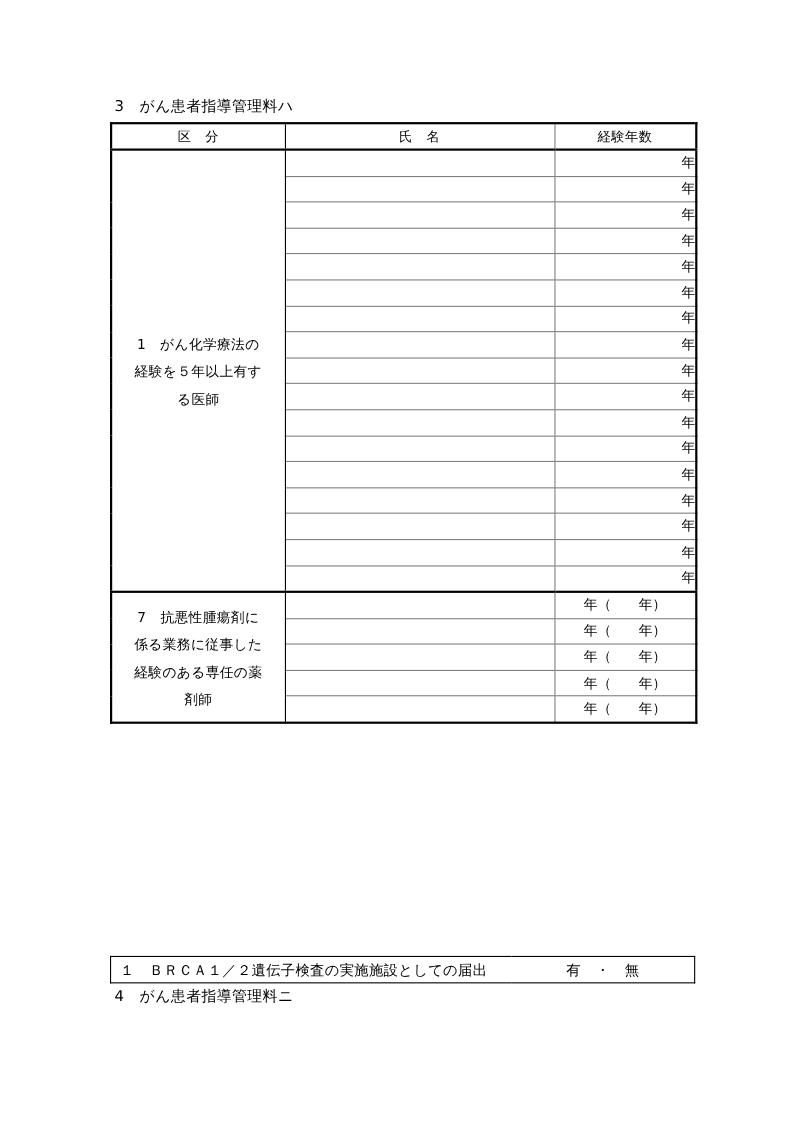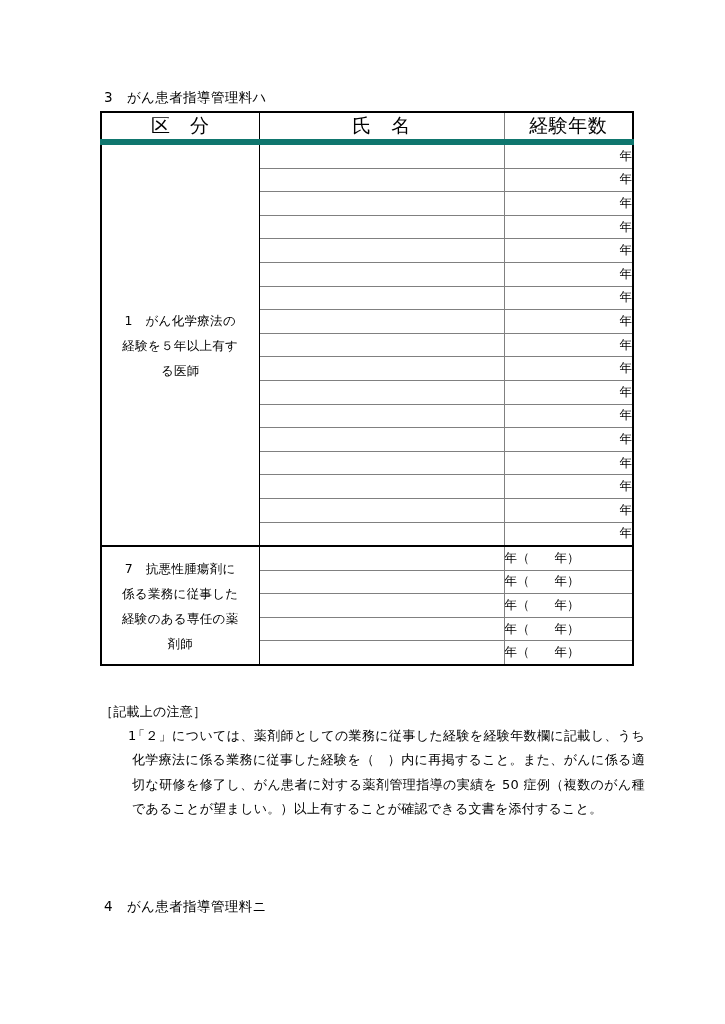--- a/index.html
+++ b/index.html
@@ -54,41 +54,41 @@
     border: 1px solid #808080;
     padding: 0;
     margin: 0;
     font-weight: normal;
     font-size: 12.5px;
     vertical-align: middle;
   }
   .head-row th {
     height: 22px;
     text-align: center;
-    border-bottom: 6px solid #0f766e;
-    font-size: 19px;
+    border-bottom: 1px solid #0f766e;
+    font-size: 12px;
     letter-spacing: 0.5px;
   }
   .data-row td { height: 22.6px; }
   .cell-div {
     border-right: 1px solid #000 !important;
     vertical-align: middle;
     padding: 0 8px;
   }
   .cell-name { }
   .cell-yrs {
     border-left: 1px solid #000 !important;
     text-align: right;
     padding-right: 8px;
     font-size: 12px;
     white-space: pre;
     color: #000000;
   }
   .cell-yrs.wide {
-    text-align: left;
+    text-align: center;
   }
   .group-start td { border-top: 2px solid #000 !important; }
   .group-label {
     font-size: 13px;
     line-height: 25px;
     letter-spacing: 0.3px;
     white-space: pre-line;
     padding-left: 6px;
     text-align: center;
   }
@@ -259,24 +259,25 @@
           <td class="cell-name"></td>
           <td class="cell-yrs wide">年（　　年）</td>
         </tr>
         <tr class="data-row">
           <td class="cell-name"></td>
           <td class="cell-yrs wide">年（　　年）</td>
         </tr>
       </tbody>
   </table>
 
-  <div class="notes">
-    <div class="notes-title">［記載上の注意］</div>
-    <div class="note-item">
-      <div class="note-num">1</div>
-      <div class="note-body">「２」については、薬剤師としての業務に従事した経験を経験年数欄に記載し、うち化学療法に係る業務に従事した経験を（　）内に再掲すること。また、がんに係る適切な研修を修了し、がん患者に対する薬剤管理指導の実績を 50 症例（複数のがん種であることが望ましい。）以上有することが確認できる文書を添付すること。</div>
-    </div>
-  </div>
 
   <div class="section-heading" id="heading-4">4　がん患者指導管理料ニ</div>
 
+  <table class="table-ni">
+    <tbody>
+      <tr>
+        <td class="ni-left">１　ＢＲＣＡ１／２遺伝子検査の実施施設としての届出</td>
+        <td class="ni-right">有　・　無</td>
+      </tr>
+    </tbody>
+  </table>
 
 </div>
 
 </body></html>

